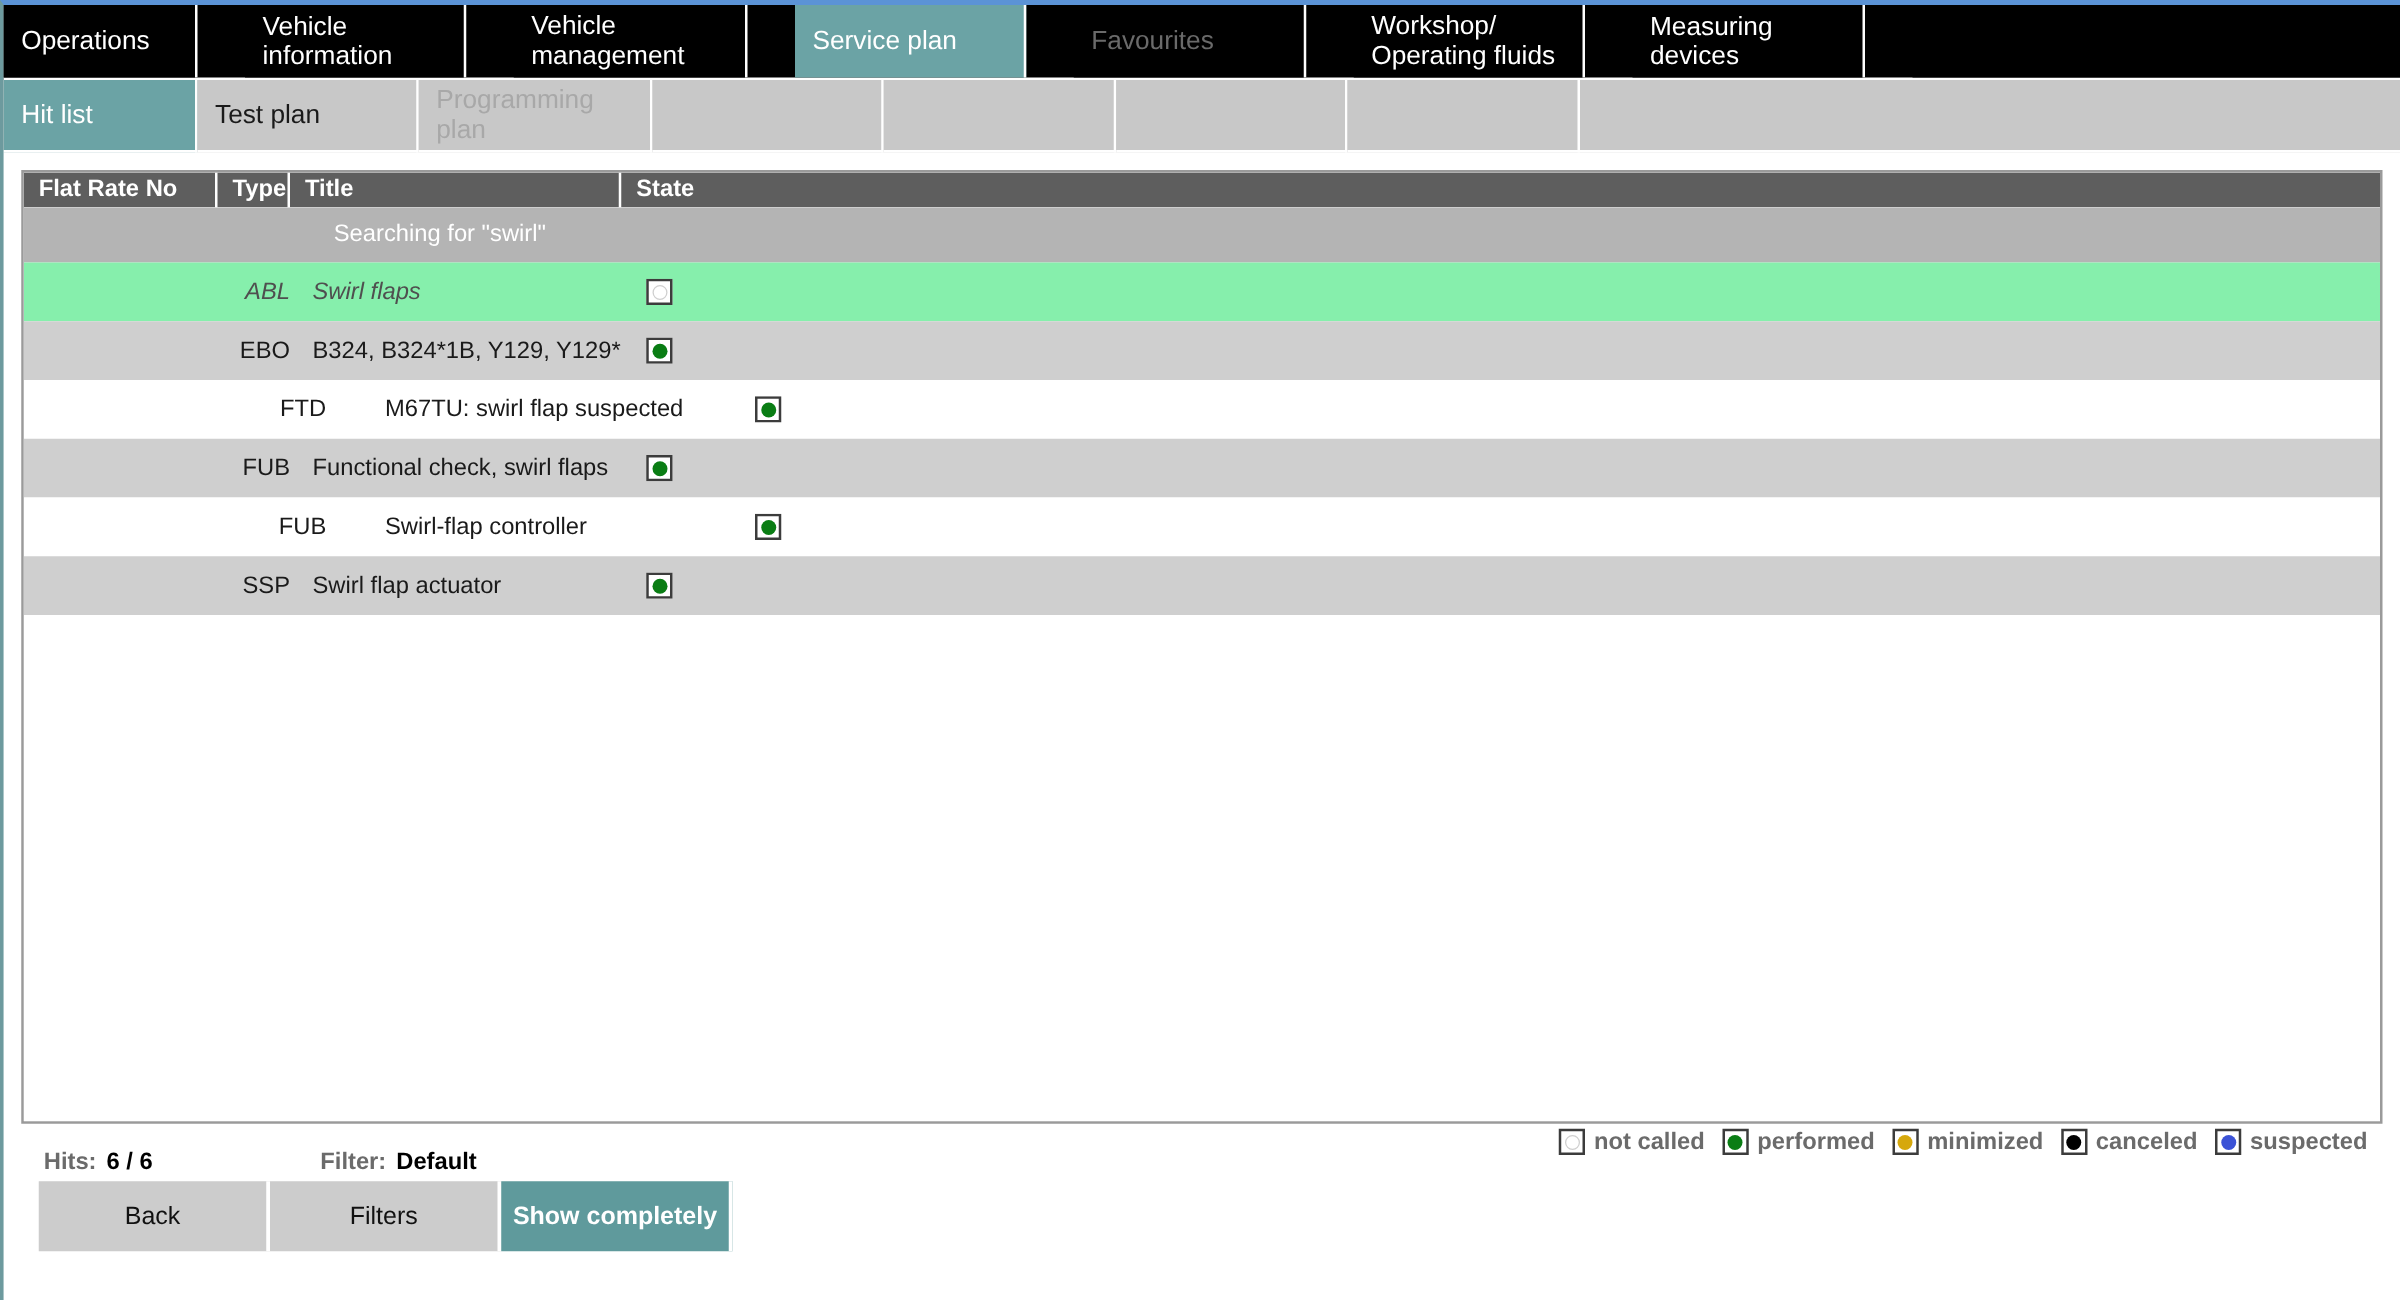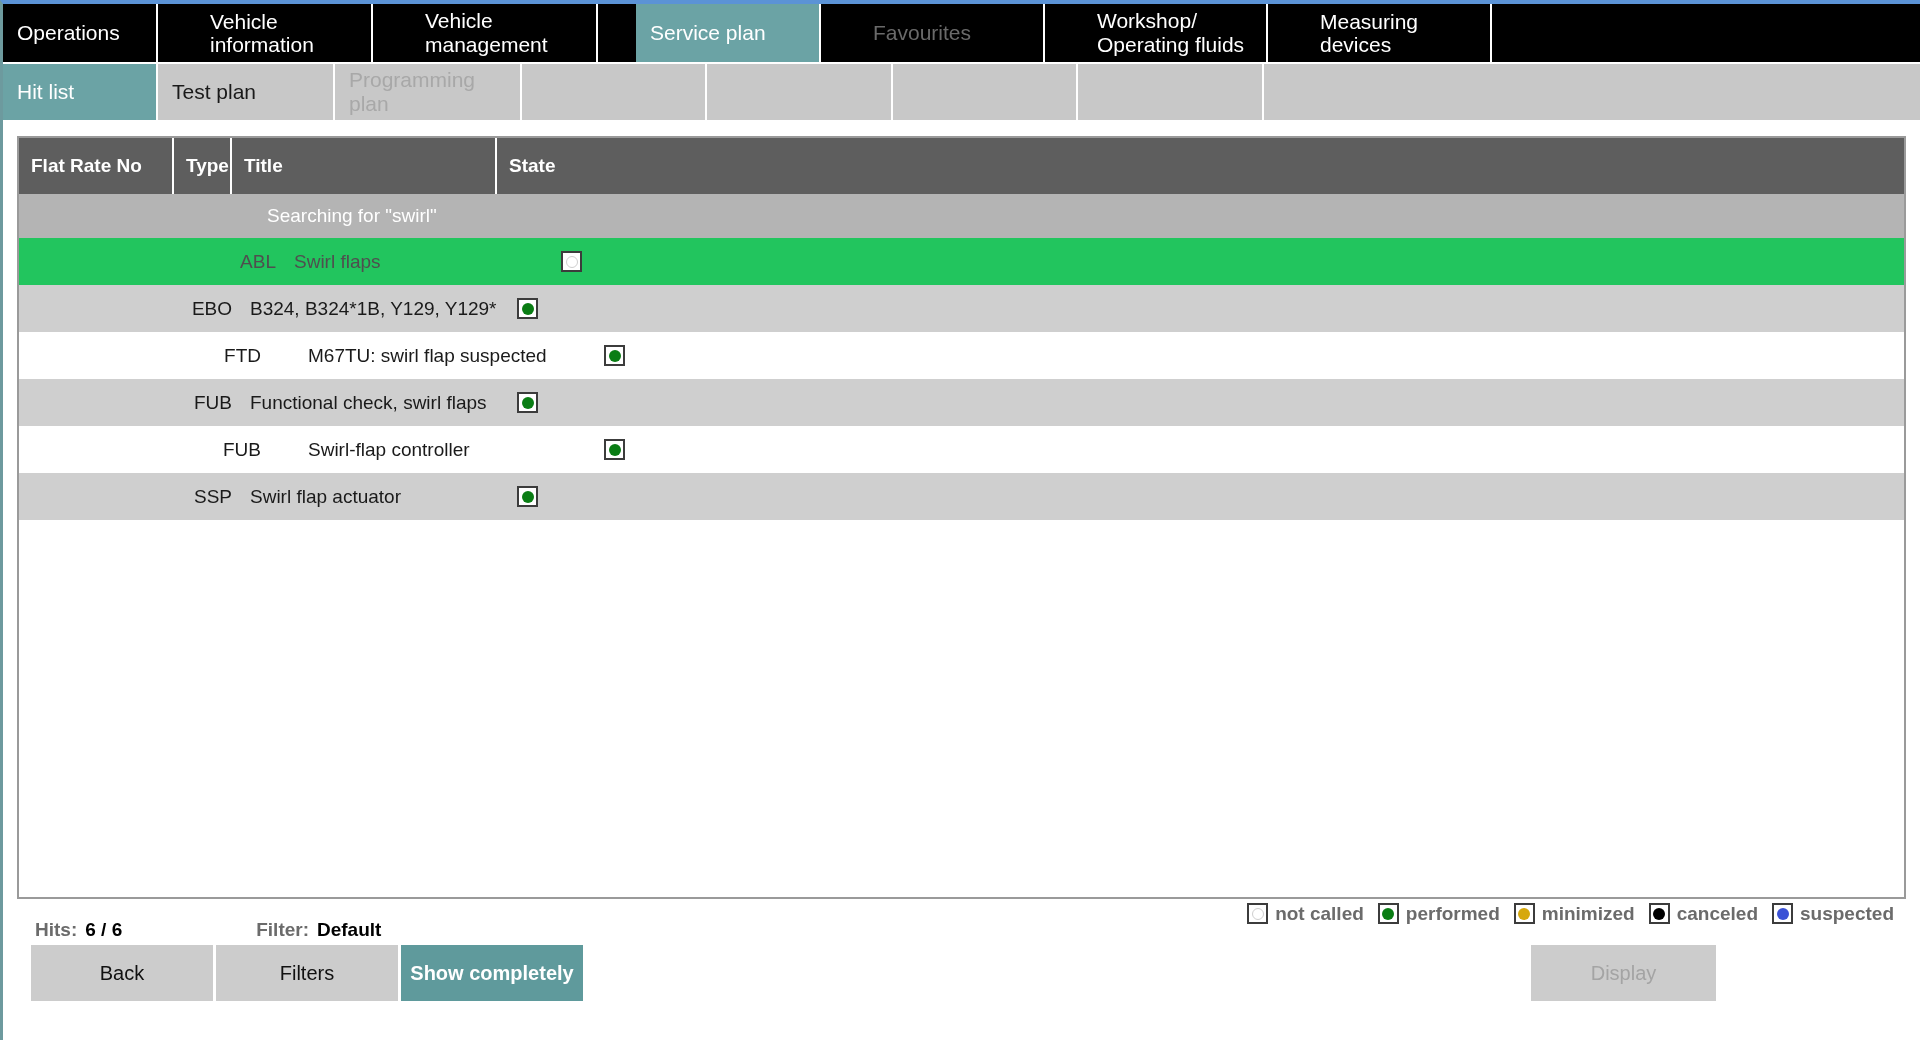--- a/index.html
+++ b/index.html
@@ -118,21 +118,21 @@
     box-sizing: border-box;
     height: 763px;
     display: flex;
     flex-direction: column;
     overflow: hidden;
   }
 
   .tbl-header {
     display: flex;
     background: #5e5e5e;
-    height: 56px;
+    height: 28px;
     flex: 0 0 auto;
   }
   .tbl-header .th {
     color: #ffffff;
     font-size: 19px;
     font-weight: bold;
     display: flex;
     align-items: center;
     padding-left: 12px;
     box-sizing: border-box;
@@ -168,23 +168,23 @@
     display: flex;
     align-items: center;
     height: 47px;
     box-sizing: border-box;
     font-size: 19px;
     color: #1a1a1a;
   }
   .data-row.alt    { background: #cfcfcf; }
   .data-row.plain  { background: #ffffff; gap: 29px; }
   .data-row.selected {
-    background: #22c55e;
+    background: #86efac;
     color: #4f4f4f;
-    padding-left: 44px;
+    font-style: italic;
   }
 
   .cell {
     box-sizing: border-box;
     display: flex;
     align-items: center;
     overflow: hidden;
     white-space: nowrap;
   }
   .cell-flatrate { width: 155px; flex: 0 0 155px; padding-left: 12px; }
@@ -536,21 +536,16 @@
     <div class="buttonbar">
       <div class="btn">
         <span>Back</span>
       </div>
       <div class="btn">
         <span>Filters</span>
       </div>
       <div class="btn primary">
         <span>Show completely</span>
       </div>
-      <div class="btn-display-wrap">
-        <div class="btn ghost">
-          <span>Display</span>
-        </div>
-      </div>
     </div>
 
   </div>
 </div>
 
 </body></html>

